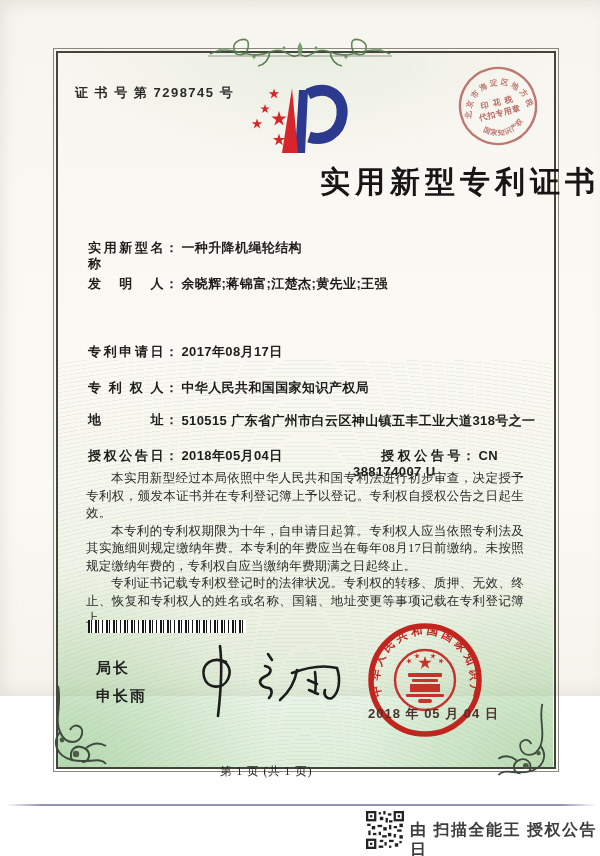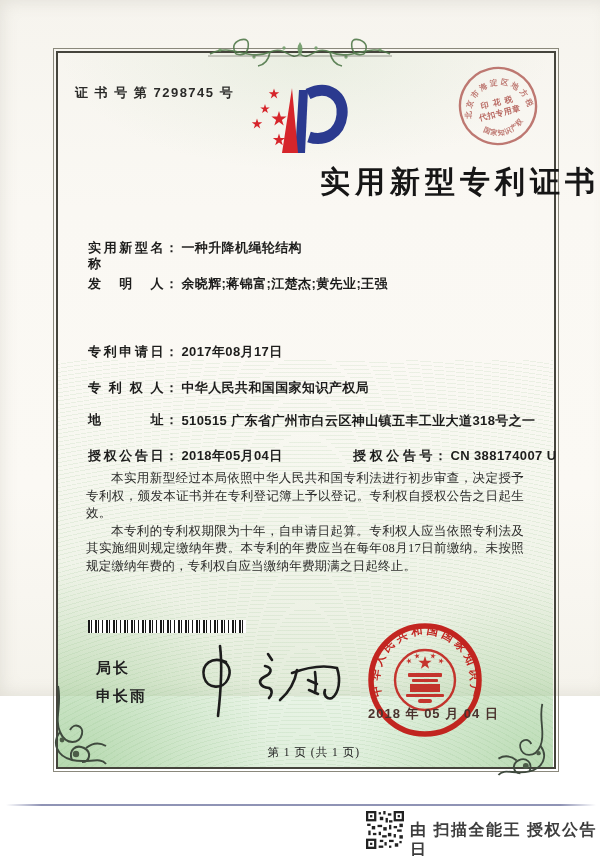--- a/index.html
+++ b/index.html
@@ -48,21 +48,21 @@
   }
   .title{
     position:absolute;left:0;top:164px;width:600px;text-align:right;
     font:700 30px/36px "Liberation Serif",serif;color:#161616;letter-spacing:5px;
   }
   .row{
     position:absolute;left:88px;width:470px;
     font:700 13px/16px "Liberation Sans",sans-serif;color:#1d1d1c;letter-spacing:.4px;
   }
   .lab{display:inline-block;width:76px;text-align:justify;text-align-last:justify;vertical-align:top;}
-  .lab.w80{width:80px;}
+  .lab.w80{width:80px;margin-left:28px;}
   .colon{display:inline-block;margin:0 3px 0 1px;vertical-align:top;}
   .val{vertical-align:top;}
   .val-wrap{display:inline-block;width:372px;line-height:17px;}
   .col2{position:absolute;left:265px;top:0;}
   .paras{
     position:absolute;left:86px;top:470px;width:438px;
     font:400 12.5px/17.5px "Liberation Serif",serif;color:#2b2b2a;
     text-align:justify;letter-spacing:.2px;
   }
   .paras p{margin:0;text-indent:2em;}
@@ -79,21 +79,21 @@
   }
   .officer-name{
     position:absolute;left:96px;top:687px;
     font:700 15px/18px "Liberation Sans",sans-serif;color:#222;letter-spacing:2px;
   }
   .seal-date{
     position:absolute;left:368px;top:706px;z-index:6;
     font:700 13px/15px "Liberation Sans",sans-serif;color:#4a322d;letter-spacing:1px;
   }
   .page-footer{
-    position:absolute;left:220px;top:745px;width:140px;text-align:right;
+    position:absolute;left:220px;top:764px;width:140px;text-align:left;
     font:400 11.5px/14px "Liberation Serif",serif;color:#222;letter-spacing:1px;
   }
   
   .scan-text{
     position:absolute;left:410px;top:820px;
     font:700 16px/20px "Liberation Sans",sans-serif;color:#3d3d3d;letter-spacing:1.5px;
   }
   svg{display:block;}
 </style>
 </head>
@@ -202,20 +202,21 @@
   <div class="row" style="top:448px">
     <span class="lab">授权公告日</span><span class="colon">：</span><span class="val">2018年05月04日</span>
     <span class="col2">
       <span class="lab w80">授权公告号</span><span class="colon">：</span><span class="val">CN 388174007 U</span>
     </span>
   </div>
 
   <div class="paras">
     <p>本实用新型经过本局依照中华人民共和国专利法进行初步审查，决定授予专利权，颁发本证书并在专利登记簿上予以登记。专利权自授权公告之日起生效。</p>
     <p>本专利的专利权期限为十年，自申请日起算。专利权人应当依照专利法及其实施细则规定缴纳年费。本专利的年费应当在每年08月17日前缴纳。未按照规定缴纳年费的，专利权自应当缴纳年费期满之日起终止。</p>
+    <p>专利证书记载专利权登记时的法律状况。专利权的转移、质押、无效、终止、恢复和专利权人的姓名或名称、国籍、地址变更等事项记载在专利登记簿上。</p>
   </div>
 
   <div class="barcode"></div>
 
   <div class="officer-title">局长</div>
   <div class="officer-name">申长雨</div>
 
   <svg class="abs" style="left:168px;top:632px;width:190px;height:90px;" viewBox="0 0 190 90">
     <g fill="none" stroke="#1c1c1c" stroke-width="2.6" stroke-linecap="round">
       <path d="M58,30 C44,24 33,32 36,45 C39,57 55,58 60,47 C64,38 60,31 54,29"></path>

